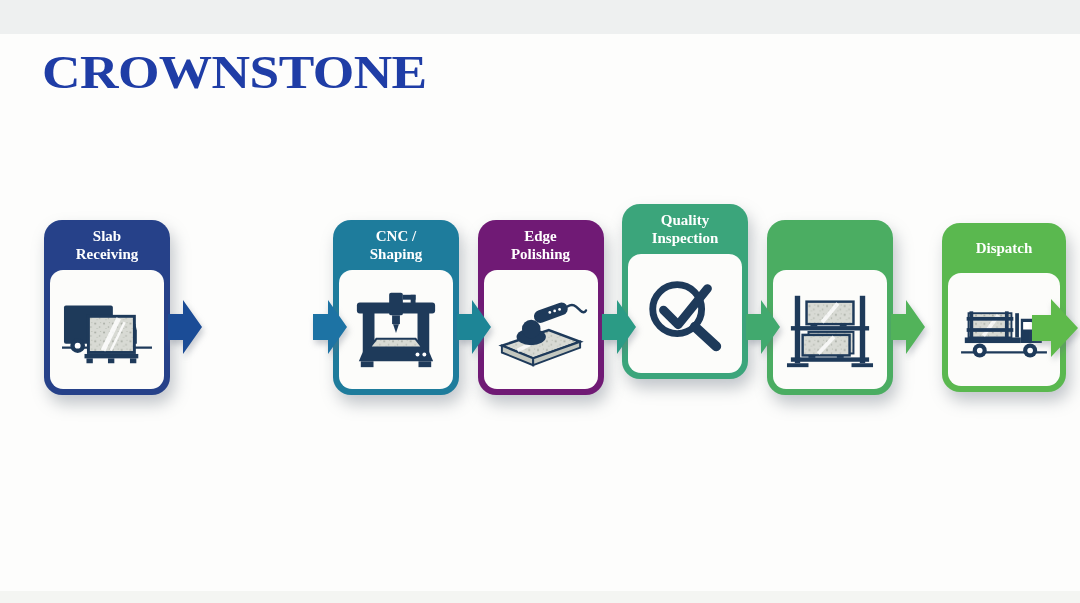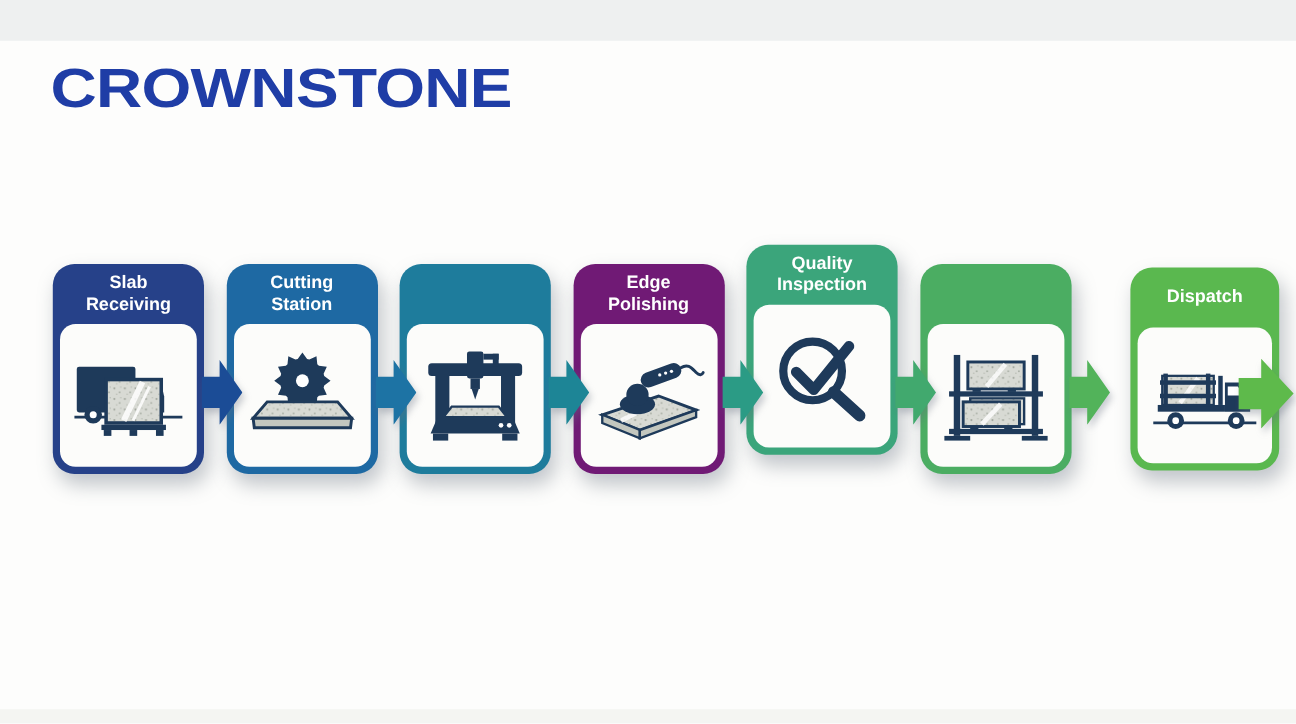--- a/index.html
+++ b/index.html
@@ -1,21 +1,21 @@
 <!DOCTYPE html>
 <html><head>
 <meta charset="utf-8">
 <style>
   html,body{margin:0;padding:0;}
   body{
     width:1080px;height:603px;overflow:hidden;
     font-family:"Liberation Sans", sans-serif;
     background:#fdfdfc;
   }
-  .stage{position:relative;width:1080px;height:603px;background:#fdfdfc;}
+  .stage{position:relative;width:1080px;height:603px;background:#fdfdfc;font-family:Liberation Serif, serif;}
   .band-top{position:absolute;left:0;top:0;width:1080px;height:34px;}
   .band-bottom{position:absolute;left:0;top:591px;width:1080px;height:12px;}
   .logo{
     position:absolute;left:42px;top:46px;margin:0;
     font-size:46px;font-weight:700;letter-spacing:-0.5px;
     transform:scaleX(1.16);transform-origin:left center;
     white-space:nowrap;
   }
   .flow{position:absolute;left:0;top:0;width:1080px;height:507px;}
   .card{
@@ -80,34 +80,24 @@
           <path d="M46,66 L62,33" stroke="#ffffff" stroke-width="5" opacity="0.85"></path>
           <path d="M54,66 L68,37" stroke="#ffffff" stroke-width="2.5" opacity="0.85"></path>
           <rect x="27" y="69.5" width="55" height="4.5" fill="#1e3a5a"></rect>
           <rect x="29" y="74" width="6.5" height="5" fill="#1e3a5a"></rect>
           <rect x="51" y="74" width="6.5" height="5" fill="#1e3a5a"></rect>
           <rect x="73.5" y="74" width="6.5" height="5" fill="#1e3a5a"></rect>
         </svg>
       </div>
     </div>
 
-    <div class="card" style="left: 188.5px; top: 220px; width: 126px; height: 175px; background: rgb(30, 105, 163);">
-      <div class="card-label">Cutting
-Station</div>
-      <div class="card-panel">
-        <svg width="100" height="88" viewBox="0 0 100 90">
-          <polygon fill="#1e3a5a" points="68.6,28 74,32 68.6,36 68.1,37.9 70.8,44 64.1,44.7 62.7,46.1 62,52.8 55.9,50.1 54,50.6 50,56 46,50.6 44.1,50.1 38,52.8 37.3,46.1 35.9,44.7 29.2,44 31.9,37.9 31.4,36 26,32 31.4,28 31.9,26.1 29.2,20 35.9,19.3 37.3,17.9 38,11.2 44.1,13.9 46,13.4 50,8 54,13.4 55.9,13.9 62,11.2 62.7,17.9 64.1,19.3 70.8,20 68.1,26.1"></polygon>
-          <circle cx="50" cy="32" r="5.5" fill="#ffffff"></circle>
-          <polygon points="20,50 80,50 92,64 8,64" fill="url(#speck)" stroke="#1e3a5a" stroke-width="2.5"></polygon>
-          <polygon points="8,64 92,64 91,72 9,72" fill="#c3c7bf" stroke="#1e3a5a" stroke-width="2.5"></polygon>
-        </svg>
-      </div>
-    </div>
 
     <div class="card" style="left: 333px; top: 220px; width: 126px; height: 175px; background: rgb(30, 124, 156);">
+      <div class="card-label">CNC /
+Shaping</div>
       <div class="card-panel">
         <svg width="100" height="88" viewBox="0 0 100 90">
           <rect x="16" y="24" width="12" height="44" fill="#1e3a5a"></rect>
           <rect x="72" y="24" width="12" height="44" fill="#1e3a5a"></rect>
           <rect x="10" y="17" width="80" height="11" rx="3" fill="#1e3a5a"></rect>
           <rect x="43" y="7" width="14" height="23" rx="2" fill="#1e3a5a"></rect>
           <rect x="57" y="9" width="13" height="5" fill="#1e3a5a"></rect>
           <rect x="65" y="9" width="5" height="11" fill="#1e3a5a"></rect>
           <rect x="46" y="30" width="8" height="9" fill="#1e3a5a"></rect>
           <polygon points="47,39 53,39 50,48" fill="#1e3a5a"></polygon>

